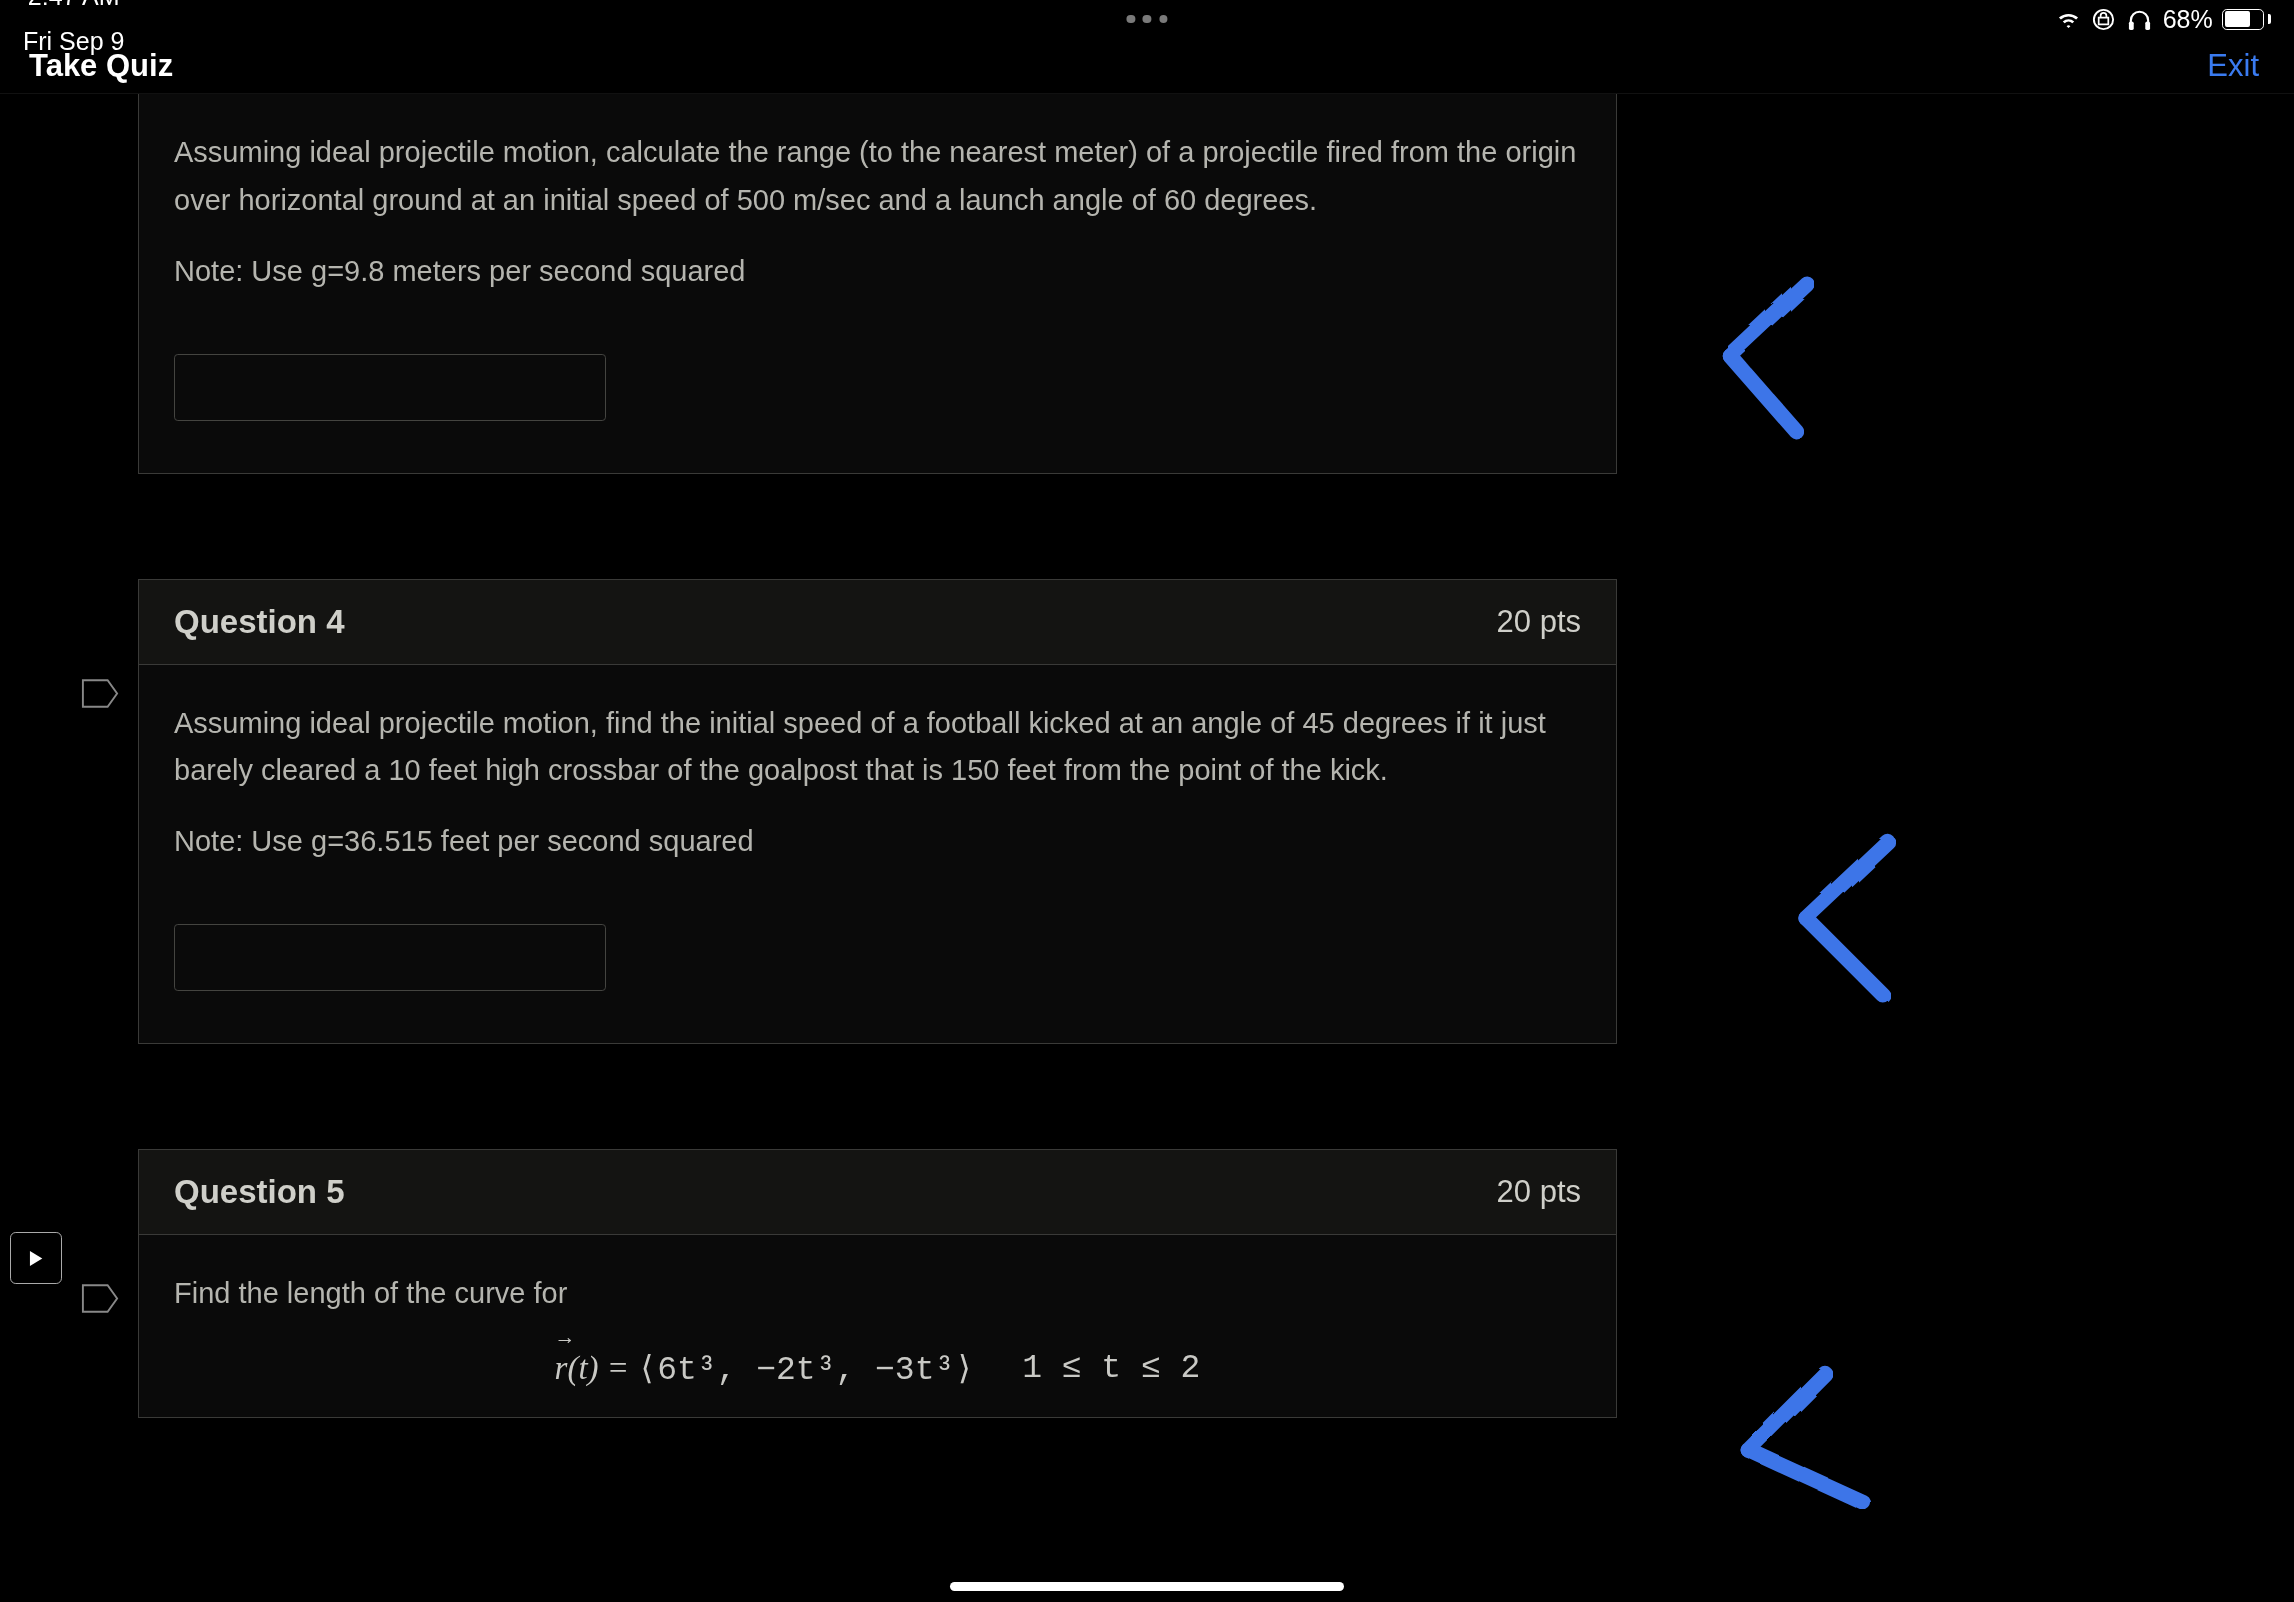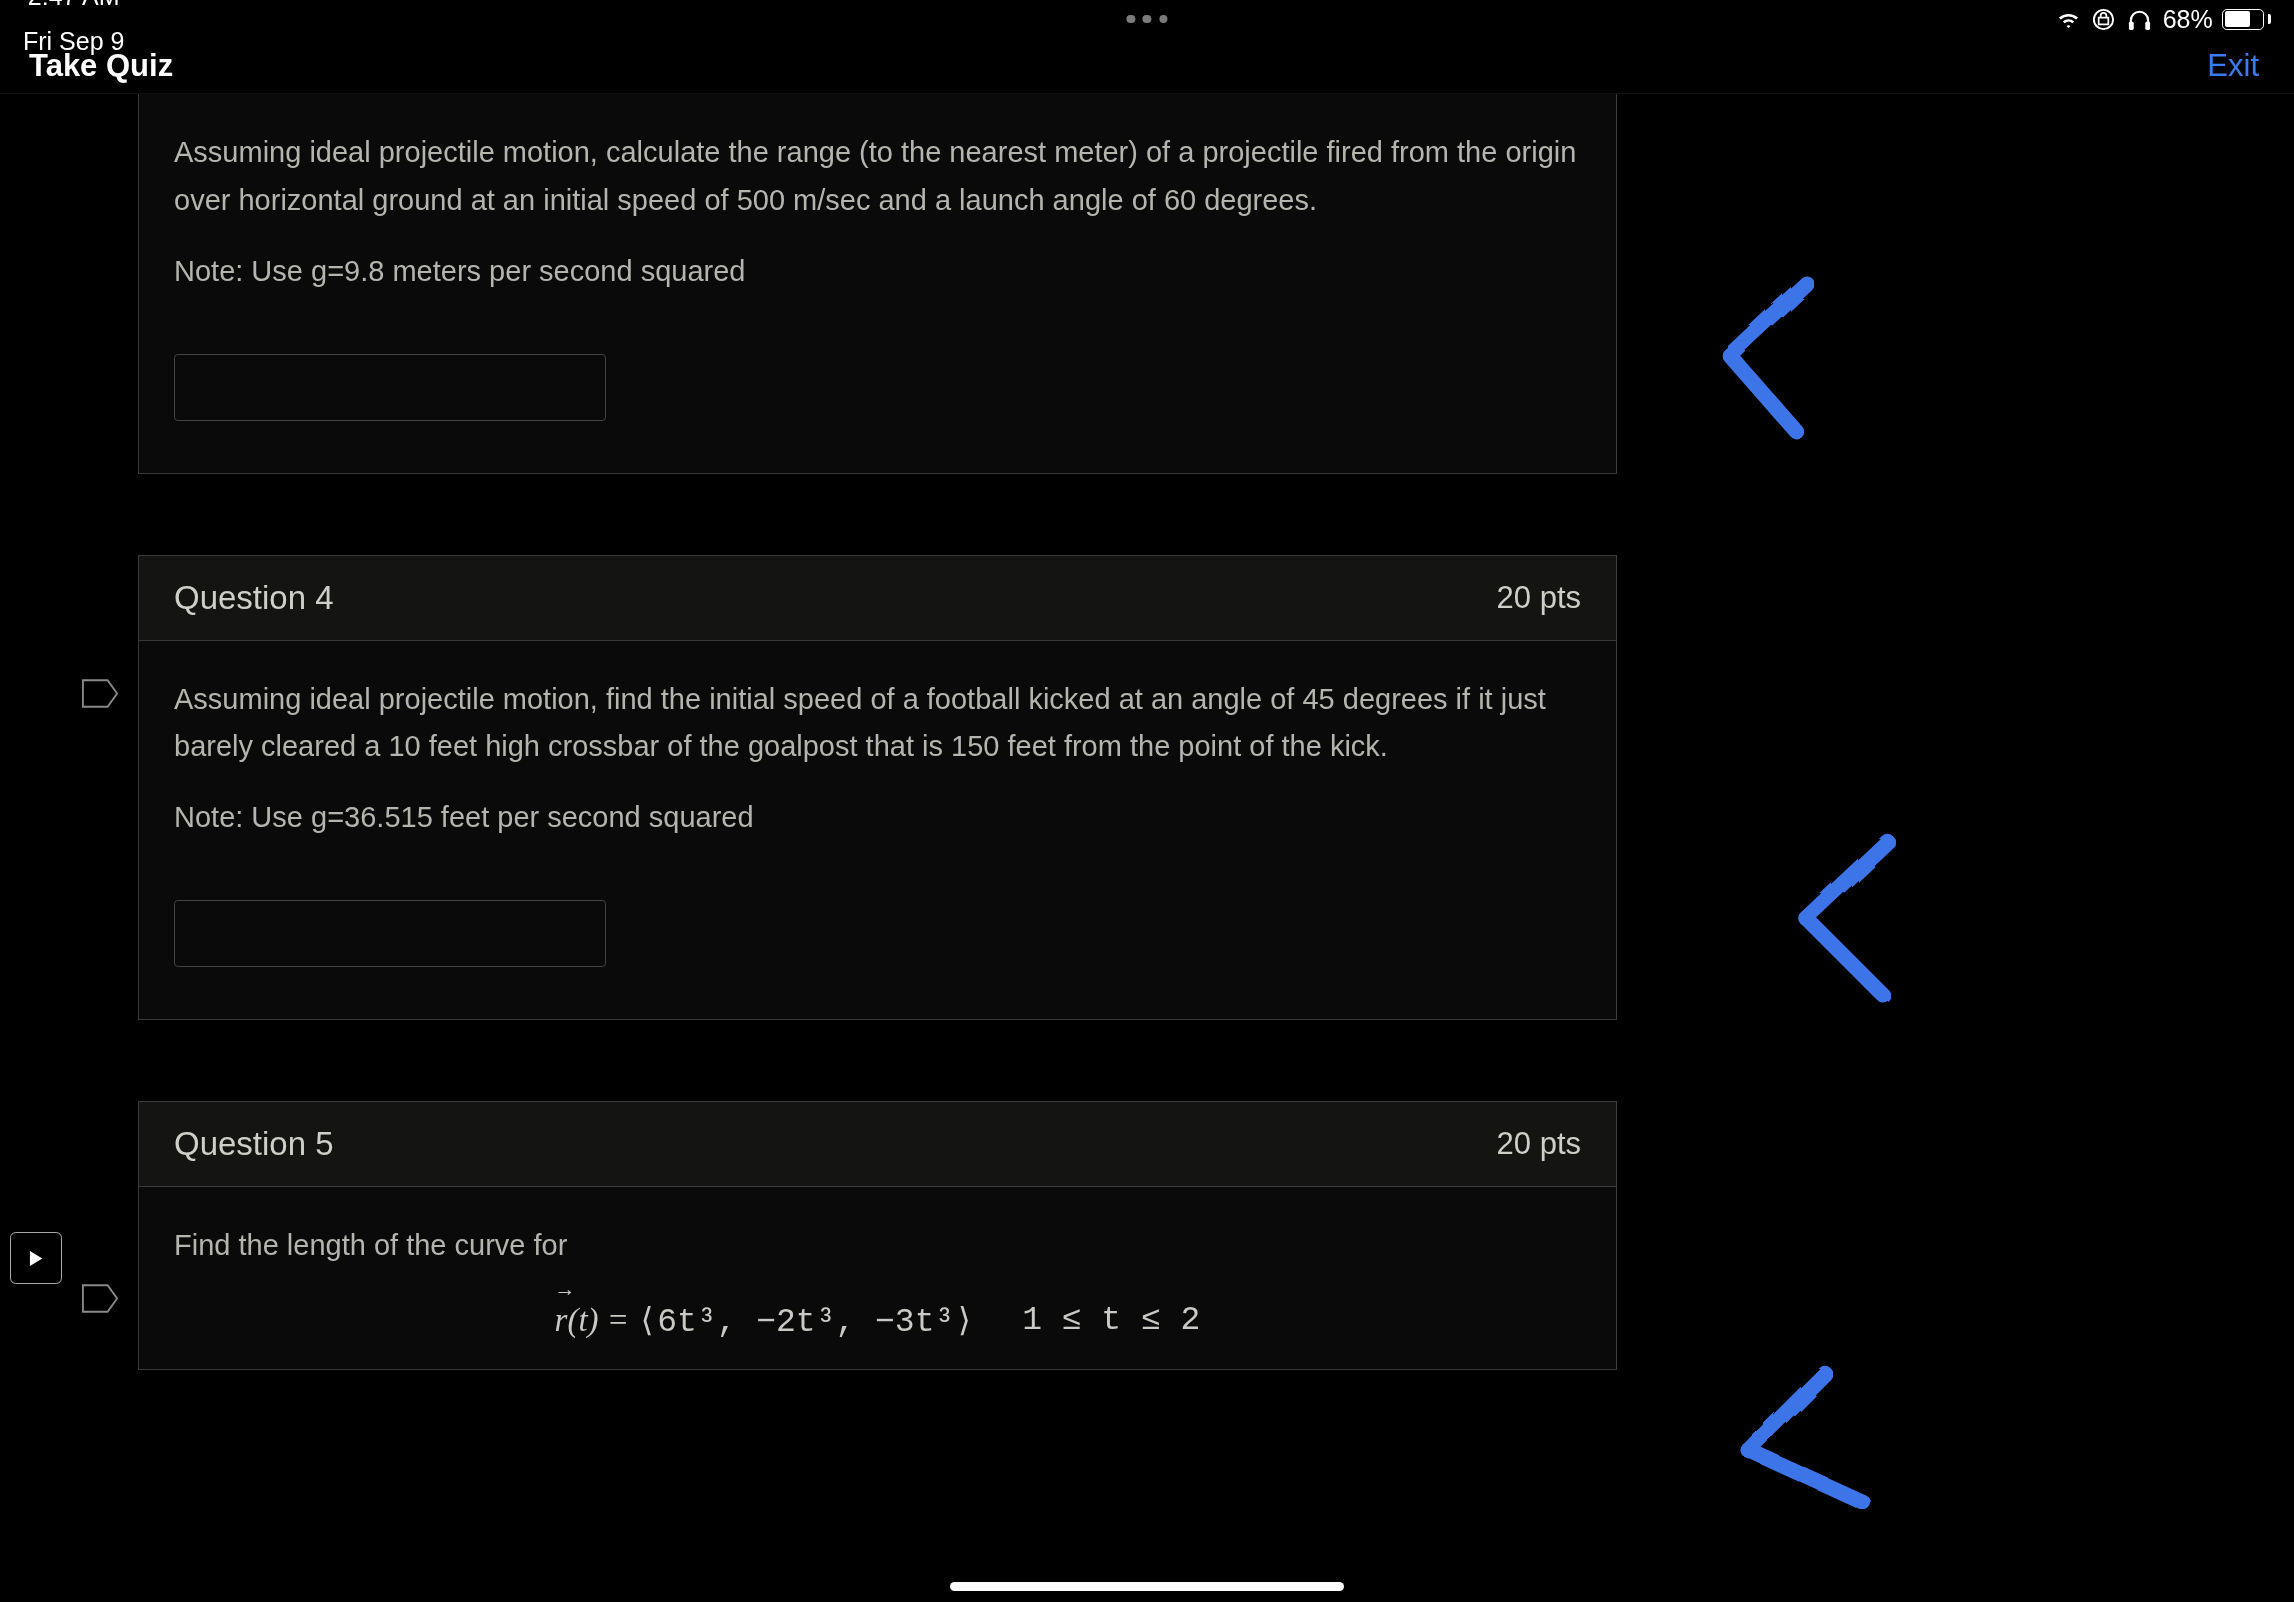--- a/index.html
+++ b/index.html
@@ -50,32 +50,32 @@
     }
     .quiz-col {
       position: absolute;
       left: 138px;
       width: 1479px;
       top: 0;
     }
     .question-card {
       border: 1px solid #3a3a38;
       background: #0a0a0a;
-      margin-bottom: 81px;
+      margin-bottom: 105px;
       position: relative;
     }
     .q-header {
       display: flex;
       justify-content: space-between;
       align-items: center;
       padding: 23px 35px;
       border-bottom: 1px solid #3a3a38;
       background: #141412;
     }
-    .q-title { font-size: 33px; color: #cfcfc9; font-weight: 400; }
+    .q-title { font-size: 33px; color: #cfcfc9; font-weight: 700; }
     .q-pts { font-size: 31px; color: #cfcfc9; }
     .q-body { padding: 35px 35px 52px 35px; font-size: 29px; line-height: 1.65; color: #b5b5af; }
     .q-body p { margin-bottom: 23px; }
     .answer-input {
       margin-top: 35px;
       width: 432px;
       height: 67px;
       background: transparent;
       border: 1px solid #444440;
       border-radius: 3.8px;

